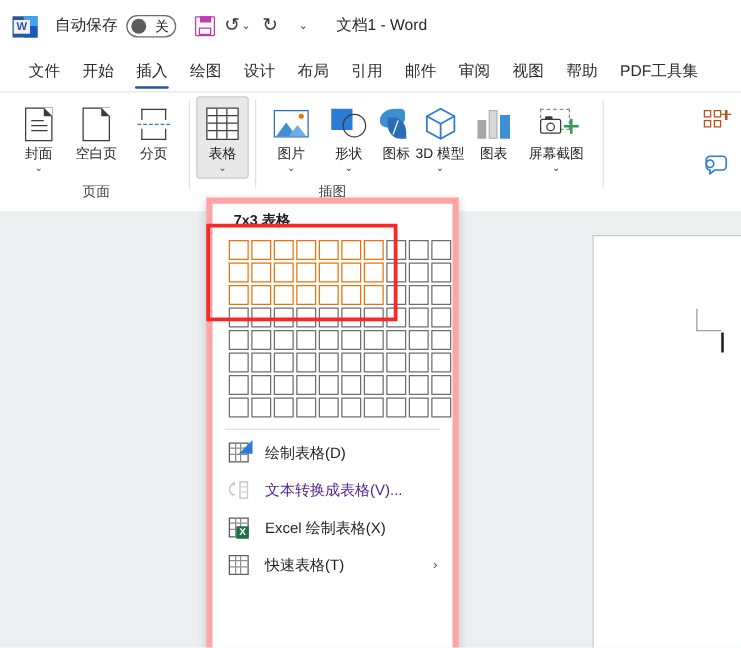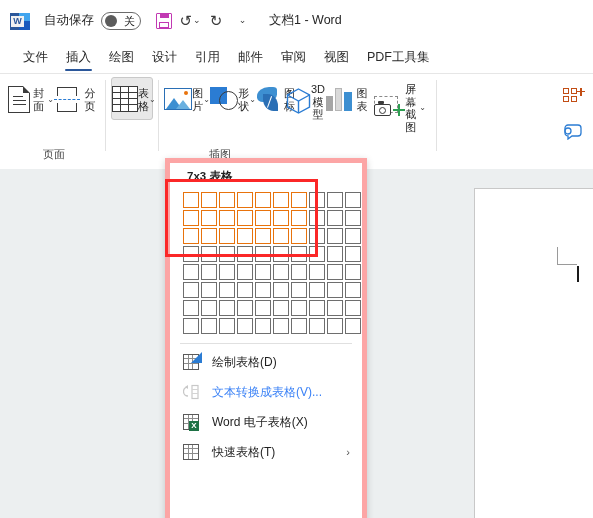--- a/index.html
+++ b/index.html
@@ -89,21 +89,21 @@
     padding-left: 8px;
   }
   .rgroup { display:flex; flex-direction: column; position: relative; }
   .rgroup-items { display:flex; align-items:flex-start; height: 72px; padding-top: 4px; }
   .rgroup-label {
     font-size: 11px; color: #444; text-align: center; line-height: 16px;
   }
   .rsep { width: 1px; background: #e2e2e2; margin: 6px 5px 18px 5px; }
 
   .rbtn {
-    width: 46px; display:flex; flex-direction: row; align-items: center;
+    width: 46px; display:flex; flex-direction: column; align-items: center;
     padding-top: 4px; border-radius: 3px;
   }
   .rbtn.wide { width: 54px; }
   .rbtn.active {
     background: #e8e8e8; border: 1px solid #c9c9c9; width: 42px; padding-bottom: 3px;
     margin-top: -1px;
   }
   .rbtn .ico { height: 34px; display:flex; align-items:center; justify-content:center; }
   .rbtn .lbl {
     font-size: 11px; color: #1f1f1f; text-align: center; line-height: 12.5px;
@@ -221,21 +221,21 @@
   }
   .cell.sel { border-color: #e8730c; border-width: 1.6px; }
   .dd-sep { height:1px; background:#e0e0e0; margin: 8px 10px 0 10px; }
   .menu { padding-top: 3px; }
   .mi {
     height: 30px; display: flex; align-items: center; padding-left: 13px;
     position: relative;
   }
   .mi .micon { width: 17px; height: 17px; margin-right: 12px; flex:0 0 auto; position:relative; }
   .mi .mlabel { font-size: 12px; color: #1f1f1f; white-space: nowrap; }
-  .mi.disabled .mlabel { color: #3b82f6; }
+  .mi.disabled .mlabel { color: #4c1d95; }
   .mi .subarrow { position:absolute; right: 12px; font-size: 11px; color:#555; }
 
   .mt-grid { width:16px; height:16px; border:1.2px solid #5a5a5a; display:grid;
              grid-template-columns:1fr 1fr 1fr; grid-template-rows:4px 1fr 1fr; background:#fff;}
   .mt-grid i{border-right:1px solid #8c8c8c;border-bottom:1px solid #8c8c8c;}
   .mt-grid i:nth-child(3n){border-right:none;}
   .mt-grid i:nth-child(n+7){border-bottom:none;}
   .mt-pen { position:absolute; right:-2px; top:-2px; width:0;height:0;
             border-style:solid;border-width:0 0 11px 11px;border-color:transparent transparent #2b7cd3 transparent;}
   .mt-x { position:absolute; left:6px; bottom:0px; width:10px; height:10px; background:#1e7145;
@@ -280,44 +280,53 @@
     <span class="glyph">↻</span>
   </div>
   <div class="qat-btn">
     <span class="glyph-sm">⌄</span>
   </div>
   <div class="doc-title">文档1  -  Word</div>
 </div>
 
 <div class="tabstrip">
   <div class="tab">文件</div>
+  <div class="tab">开始</div>
   <div class="tab active">插入</div>
   <div class="tab">绘图</div>
   <div class="tab">设计</div>
+  <div class="tab">布局</div>
   <div class="tab">引用</div>
   <div class="tab">邮件</div>
   <div class="tab">审阅</div>
   <div class="tab">视图</div>
+  <div class="tab">帮助</div>
   <div class="tab">PDF工具集</div>
 </div>
 
 <div class="ribbon">
 
   <div class="rgroup">
     <div class="rgroup-items">
       <div class="rbtn">
         <div class="ico">
           <div class="ic-cover">
             <span class="l" style="top:9px;width:10px"></span>
             <span class="l" style="top:13px;width:13px"></span>
             <span class="l" style="top:17px;width:13px"></span>
           </div>
         </div>
         <div class="lbl">封面</div>
         <div class="caret">⌄</div>
+      </div>
+      <div class="rbtn">
+        <div class="ico">
+            <div class="ic-blank"></div>
+          </div>
+        <div class="lbl">空白页</div>
       </div>
       <div class="rbtn">
         <div class="ico">
           <div class="ic-break">
             <span class="bx2" style="top:1px"></span>
             <span class="dash" style="top:13px"></span>
             <span class="bx" style="top:17px"></span>
           </div>
         </div>
         <div class="lbl">分页</div>
@@ -587,21 +596,21 @@
             <i></i>
             <i></i>
             <i></i>
             <i></i>
             <i></i>
             <i></i>
             <i></i>
           </span>
         <span class="mt-x">X</span>
       </span>
-      <span class="mlabel">Word 电子表格(X)</span>
+      <span class="mlabel">Excel 绘制表格(X)</span>
     </div>
 
     <div class="mi">
       <span class="micon">
         <span class="mt-grid">
             <i></i>
             <i></i>
             <i></i>
             <i></i>
             <i></i>

